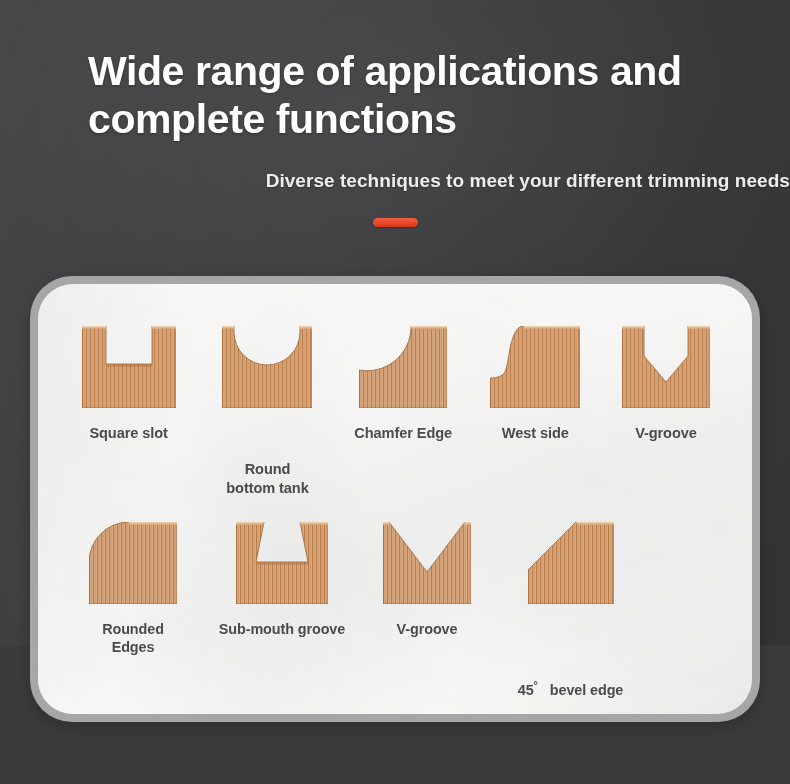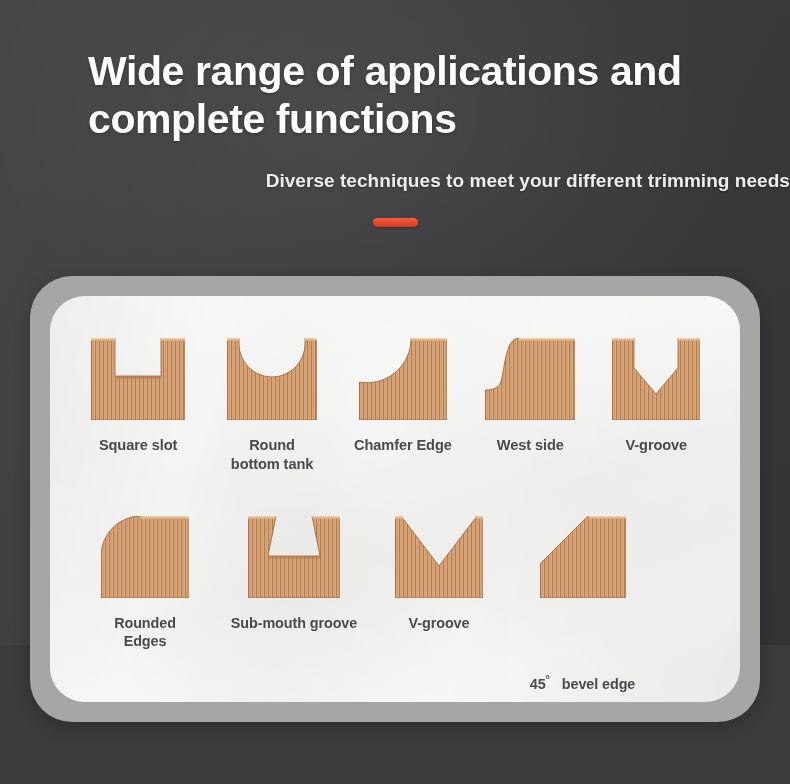--- a/index.html
+++ b/index.html
@@ -61,21 +61,21 @@
 
   
   .card-frame {
     position: absolute;
     left: 30px;
     top: 276px;
     width: 730px;
     height: 446px;
     border-radius: 42px;
     background: #a6a6a6;
-    padding: 20px;
+    padding: 8px;
     box-shadow: 0 5px 16px rgba(0,0,0,0.22);
   }
   .card {
     position: relative;
     width: 100%;
     height: 100%;
     border-radius: 35px;
     overflow: hidden;
     background:
       linear-gradient(160deg, #fbfbfb 0%, #f3f3f2 30%, #ececeb 58%, #f5f5f4 82%, #eeeeed 100%);
@@ -200,21 +200,21 @@
                   </linearGradient>
                 </defs>
                 <path d="M0,0 L24,0 L24,38 L70,38 L70,0 L94,0 L94,82 L0,82 Z" fill="url(#grain)" stroke="#9c6336" stroke-width="0.8"></path>
                 <path d="M0,0 L24,0 L24,3 L0,3 Z M70,0 L94,0 L94,3 L70,3 Z" fill="url(#topedge)"></path>
                 <path d="M24,38 L70,38 L70,41 L24,41 Z" fill="#b47a4b" opacity="0.55"></path>
               </svg>
             </div>
             <div class="label">Square slot</div>
           </div>
 
-          <div class="cell" style="width:150px;">
+          <div class="cell" style="width:150px;gap:36px;">
             <div class="shape-box">
               <svg width="90" height="82" viewBox="0 0 90 82">
                 <path d="M0,0 L12,0 L12,6 A33,33 0 0 0 78,6 L78,0 L90,0 L90,82 L0,82 Z" fill="url(#grain)" stroke="#9c6336" stroke-width="0.8"></path>
                 <path d="M0,0 L12,0 L12,3 L0,3 Z M78,0 L90,0 L90,3 L78,3 Z" fill="url(#topedge)"></path>
               </svg>
             </div>
             <div class="label">Round
 bottom tank</div>
           </div>
 

